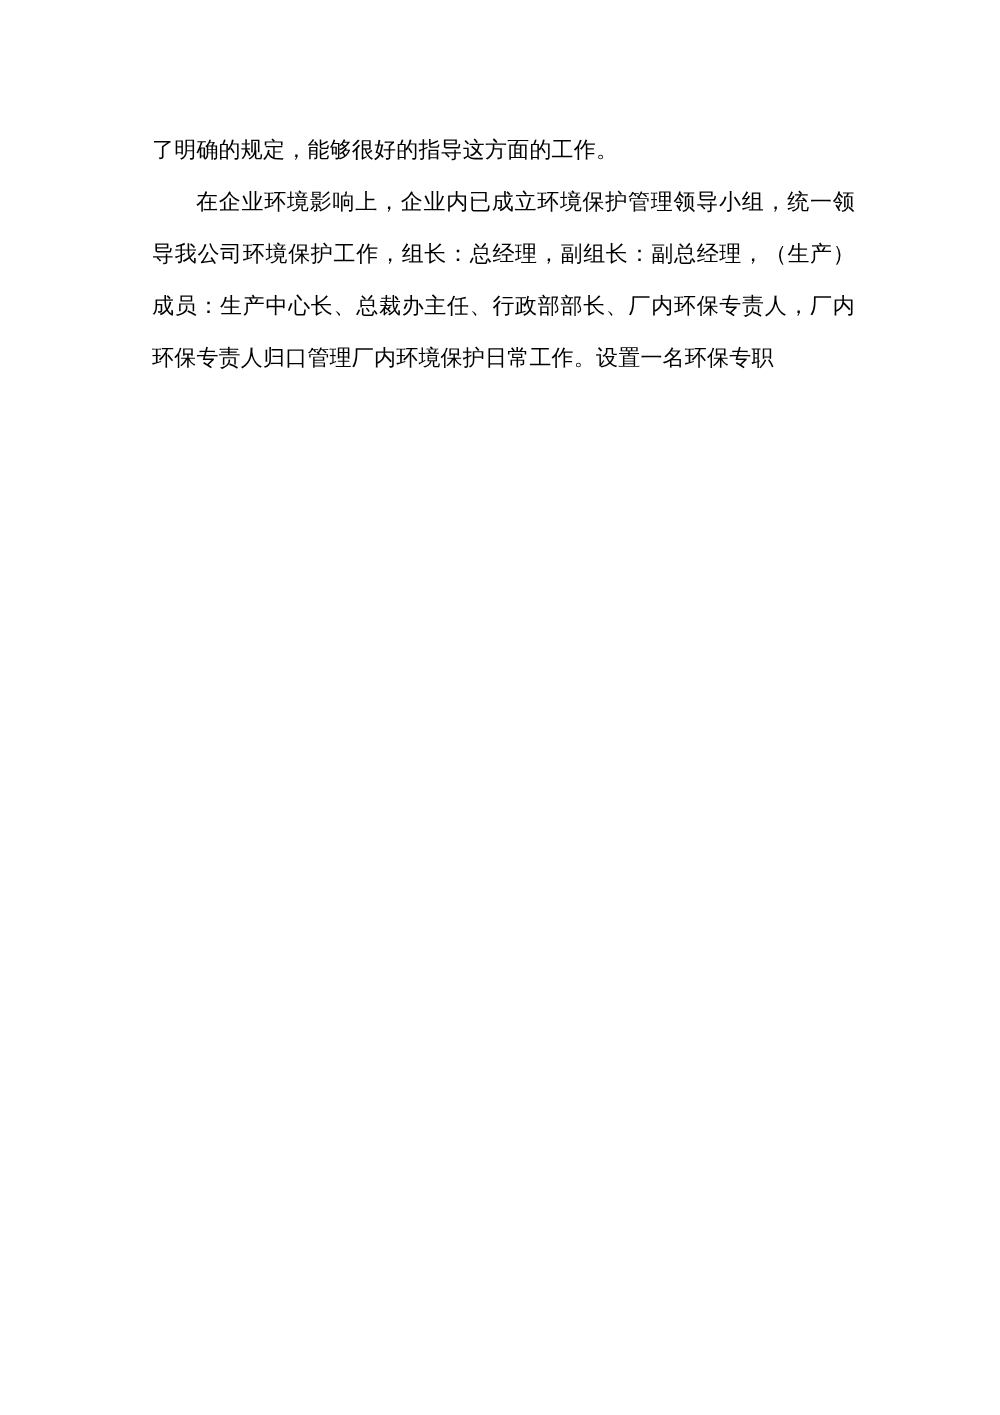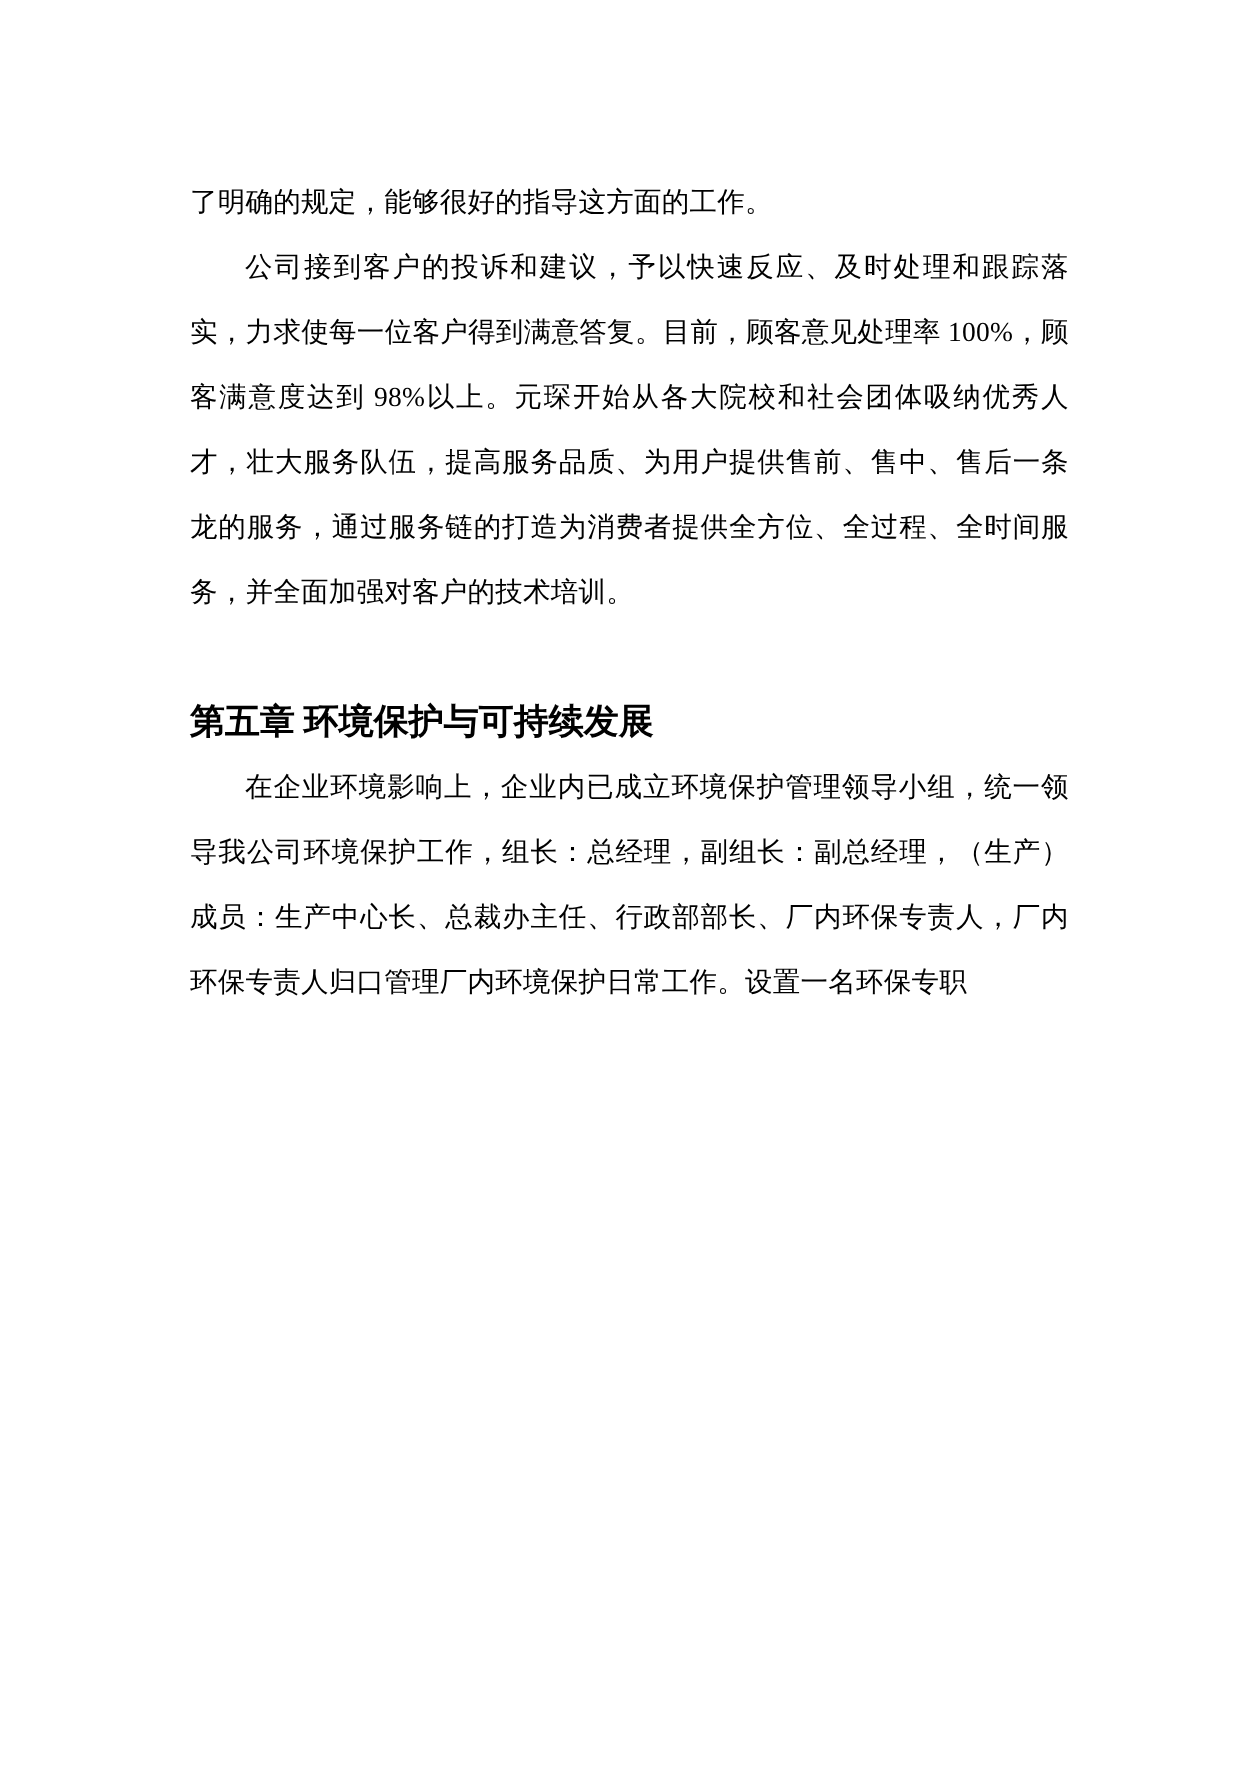--- a/index.html
+++ b/index.html
@@ -4,21 +4,21 @@
 <style>
   html, body {
     margin: 0;
     padding: 0;
     background: #ffffff;
   }
   .page {
     position: relative;
     width: 1000px;
     height: 1213px;
-    margin: 12px auto;
+    margin: 0 auto;
     background: #ffffff;
     box-sizing: border-box;
     padding: 124px 145px 0 152px;
     overflow: hidden;
     font-family: "Liberation Serif", "DejaVu Serif", serif;
     color: #000000;
   }
   .para {
     margin: 0;
     font-size: 22px;
@@ -45,22 +45,20 @@
     text-indent: 2em;
   }
 </style>
 </head>
 <body>
 
 <div class="page">
 
   <p class="para">了明确的规定，能够很好的指导这方面的工作。</p>
 
-  <p class="para indent">公司接到客户的投诉和建议，予以快速反应、及时处理和跟踪落实，力求使每一位客户得到满意答复。目前，顾客意见处理率 100%，顾客满意度达到 98%以上。元琛开始从各大院校和社会团体吸纳优秀人才，壮大服务队伍，提高服务品质、为用户提供售前、售中、售后一条龙的服务，通过服务链的打造为消费者提供全方位、全过程、全时间服务，并全面加强对客户的技术培训。</p>
 
 
-  <h2 class="chapter-heading">第五章 环境保护与可持续发展</h2>
 
 
 
   <p class="para indent">在企业环境影响上，企业内已成立环境保护管理领导小组，统一领导我公司环境保护工作，组长：总经理，副组长：副总经理，（生产）成员：生产中心长、总裁办主任、行政部部长、厂内环保专责人，厂内环保专责人归口管理厂内环境保护日常工作。设置一名环保专职</p>
 
 </div>
 
 </body></html>

